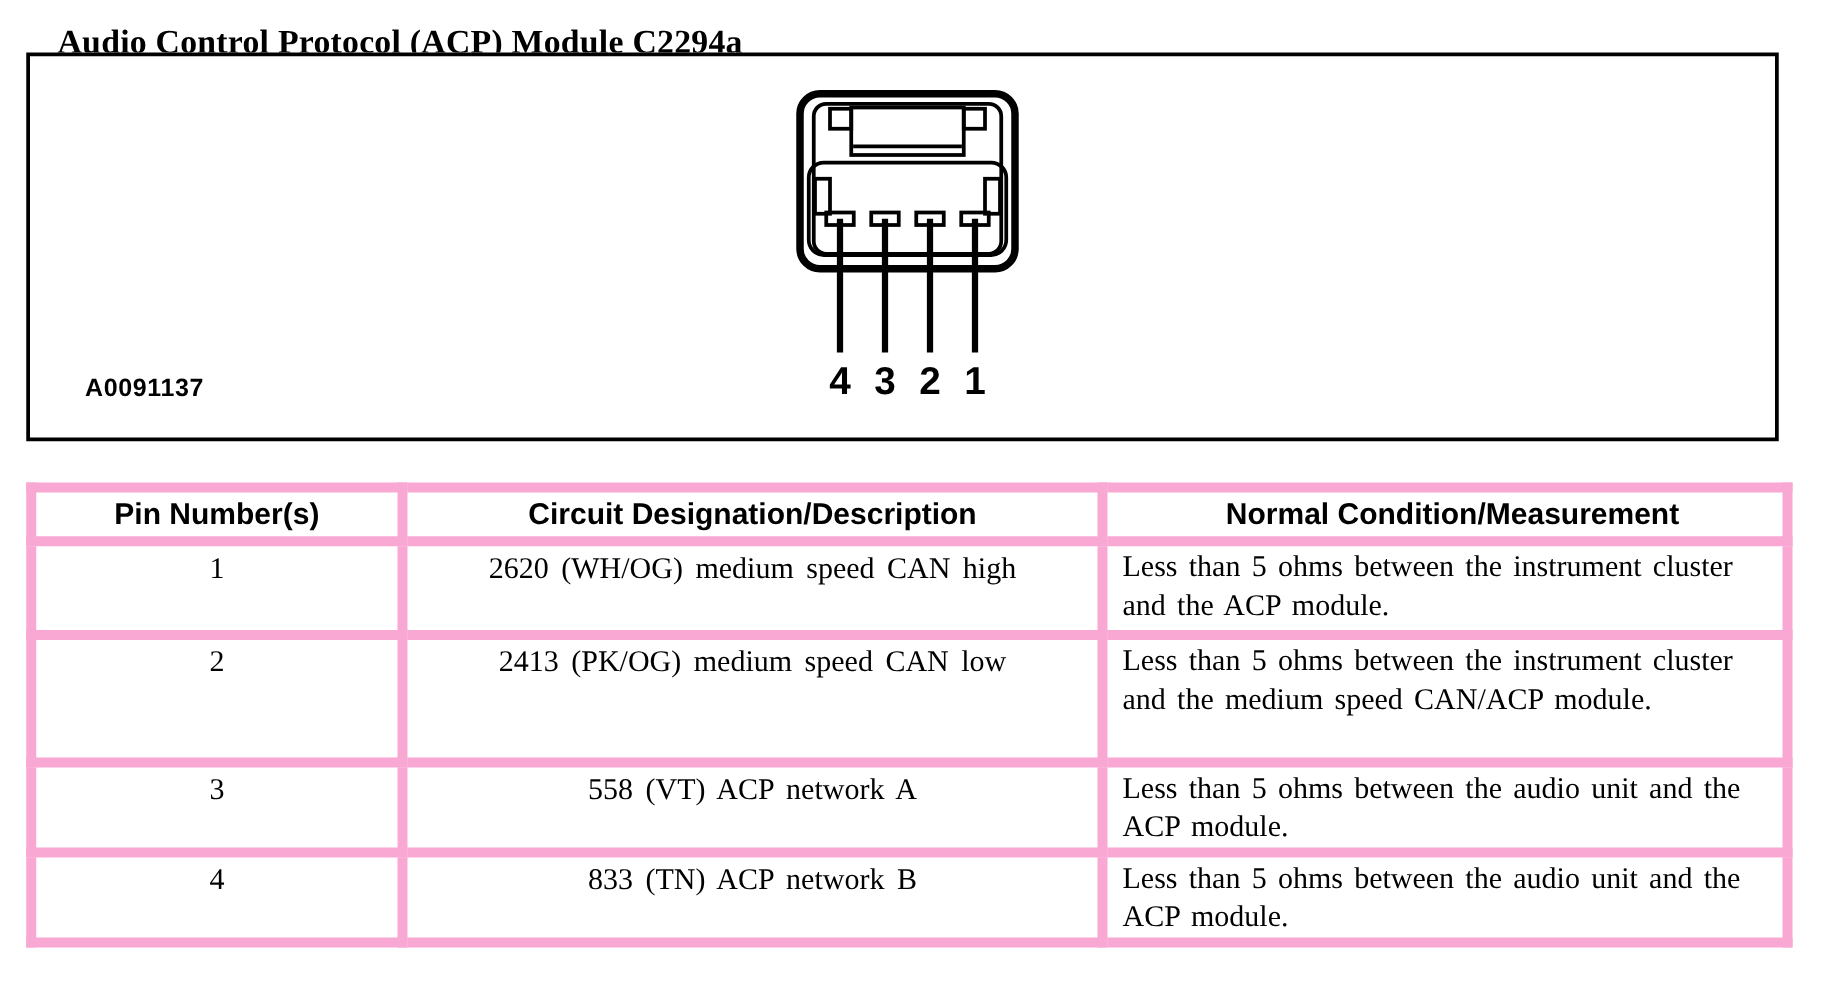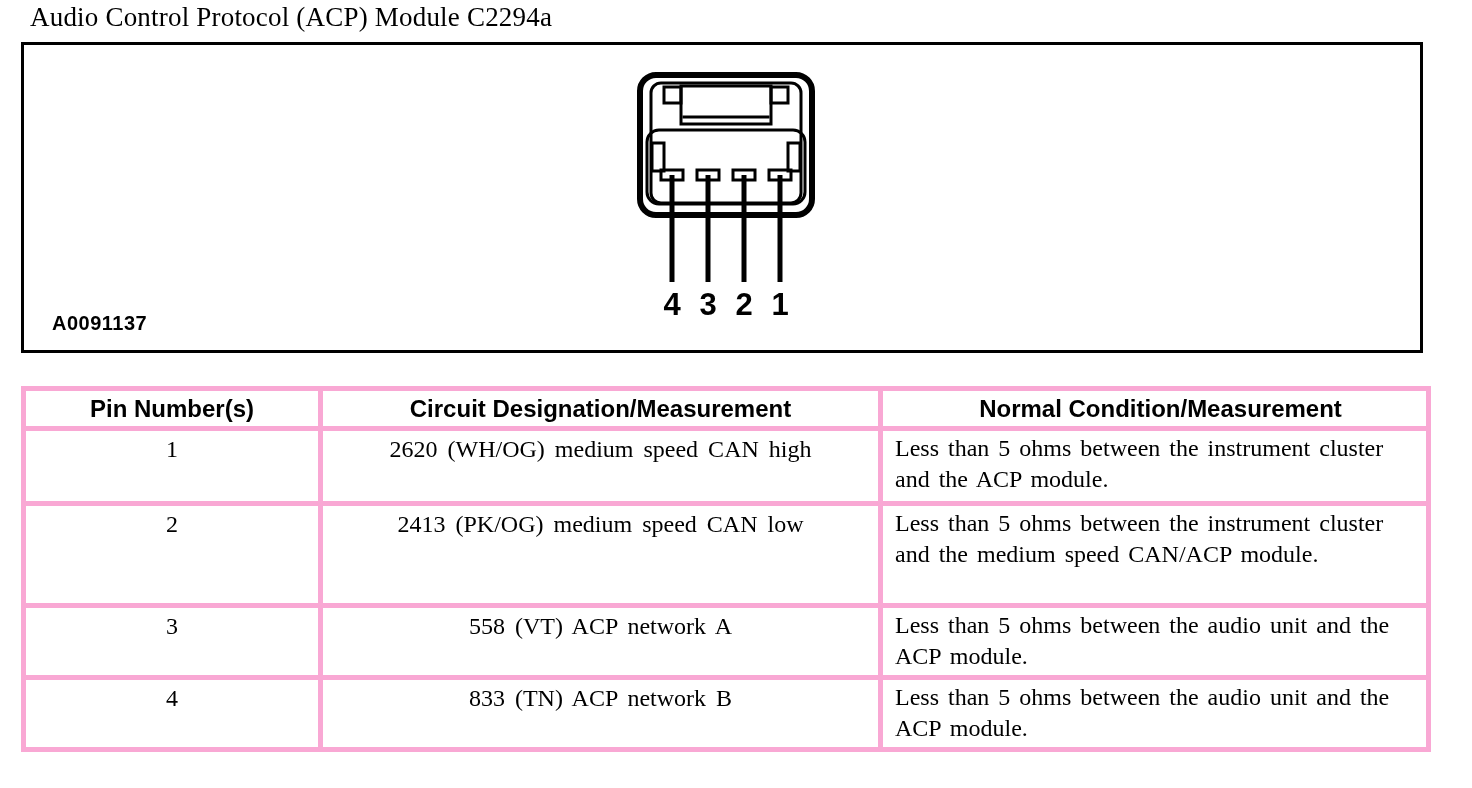--- a/index.html
+++ b/index.html
@@ -1,38 +1,38 @@
 <!DOCTYPE html>
 <html><head>
 <meta charset="utf-8">
 <style>
   html,body{margin:0;padding:0;background:#ffffff;}
   body{width:1472px;height:788px;overflow:hidden;color:#000;font-family:"Liberation Serif",serif;}
   .page{position:relative;width:1472px;height:788px;background:#fff;}
 
   .title{
-    position:absolute;left:30px;top:2px;margin:0;
-    font-family:"Liberation Serif",serif;font-weight:normal;font-size:27px;letter-spacing:.2px;
+    position:absolute;left:30px;top:2px;margin:16px;
+    font-family:"Liberation Serif",serif;font-weight:bold;font-size:27px;letter-spacing:.2px;
   }
 
   .diagram-box{
     position:absolute;left:21px;top:42px;width:1396px;height:305px;
     border:3px solid #000;background:#fff;
   }
   .connector{position:absolute;left:602px;top:25px;}
   .figure-id{
-    position:absolute;left:28px;top:255px;
-    font-family:"Liberation Sans",sans-serif;font-weight:bold;font-size:20px;letter-spacing:.5px;margin-top:12px;
+    position:absolute;left:44px;top:255px;
+    font-family:"Liberation Sans",sans-serif;font-weight:bold;font-size:20px;letter-spacing:.5px;
   }
 
   .pin-table{
     position:absolute;left:21px;top:386px;width:1405px;
     border-collapse:collapse;table-layout:fixed;background:#fff;
   }
-  .pin-table th,.pin-table td{border:5px solid #f9a8d4;overflow:hidden;}
+  .pin-table th,.pin-table td{border:8px solid #f9a8d4;overflow:hidden;}
   .pin-table th{
     font-family:"Liberation Sans",sans-serif;font-weight:bold;font-size:24px;
     height:35px;vertical-align:middle;text-align:center;padding:0;
   }
   .pin-table th.h3{text-align:center;padding-left:12px;}
   .pin-table td{vertical-align:top;font-size:24px;line-height:31px;}
   td.pin{text-align:center;padding-top:3px;}
   td.circ{text-align:center;padding-top:3px;word-spacing:4px;}
   td.cond{text-align:left;padding:2px 14px 0 12px;word-spacing:3px;}
   tr.r1{height:75px;}
@@ -92,21 +92,21 @@
 
   <table class="pin-table">
     <colgroup>
       <col style="width:297px">
       <col style="width:560px">
       <col style="width:548px">
     </colgroup>
     <thead>
       <tr>
         <th class="h1">Pin Number(s)</th>
-        <th class="h2">Circuit Designation/Measurement</th>
+        <th class="h2">Circuit Designation/Description</th>
         <th class="h3">Normal Condition/Measurement</th>
       </tr>
     </thead>
     <tbody>
       <tr class="r1">
         <td class="pin">1</td>
         <td class="circ">2620 (WH/OG) medium speed CAN high</td>
         <td class="cond">Less than 5 ohms between the instrument cluster and the ACP module.</td>
       </tr>
       <tr class="r2">

